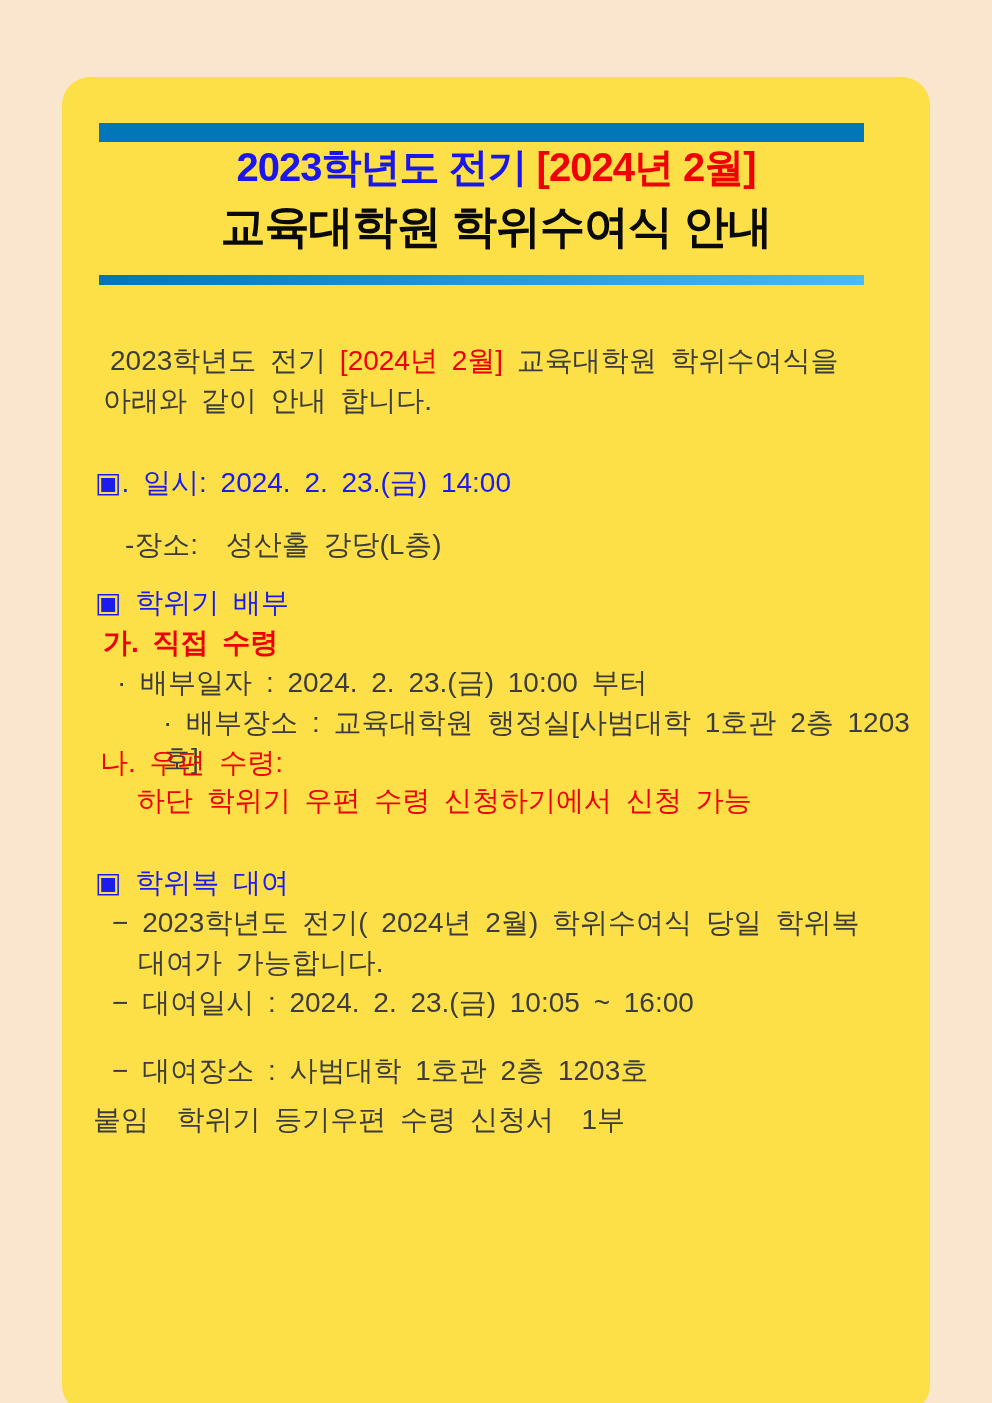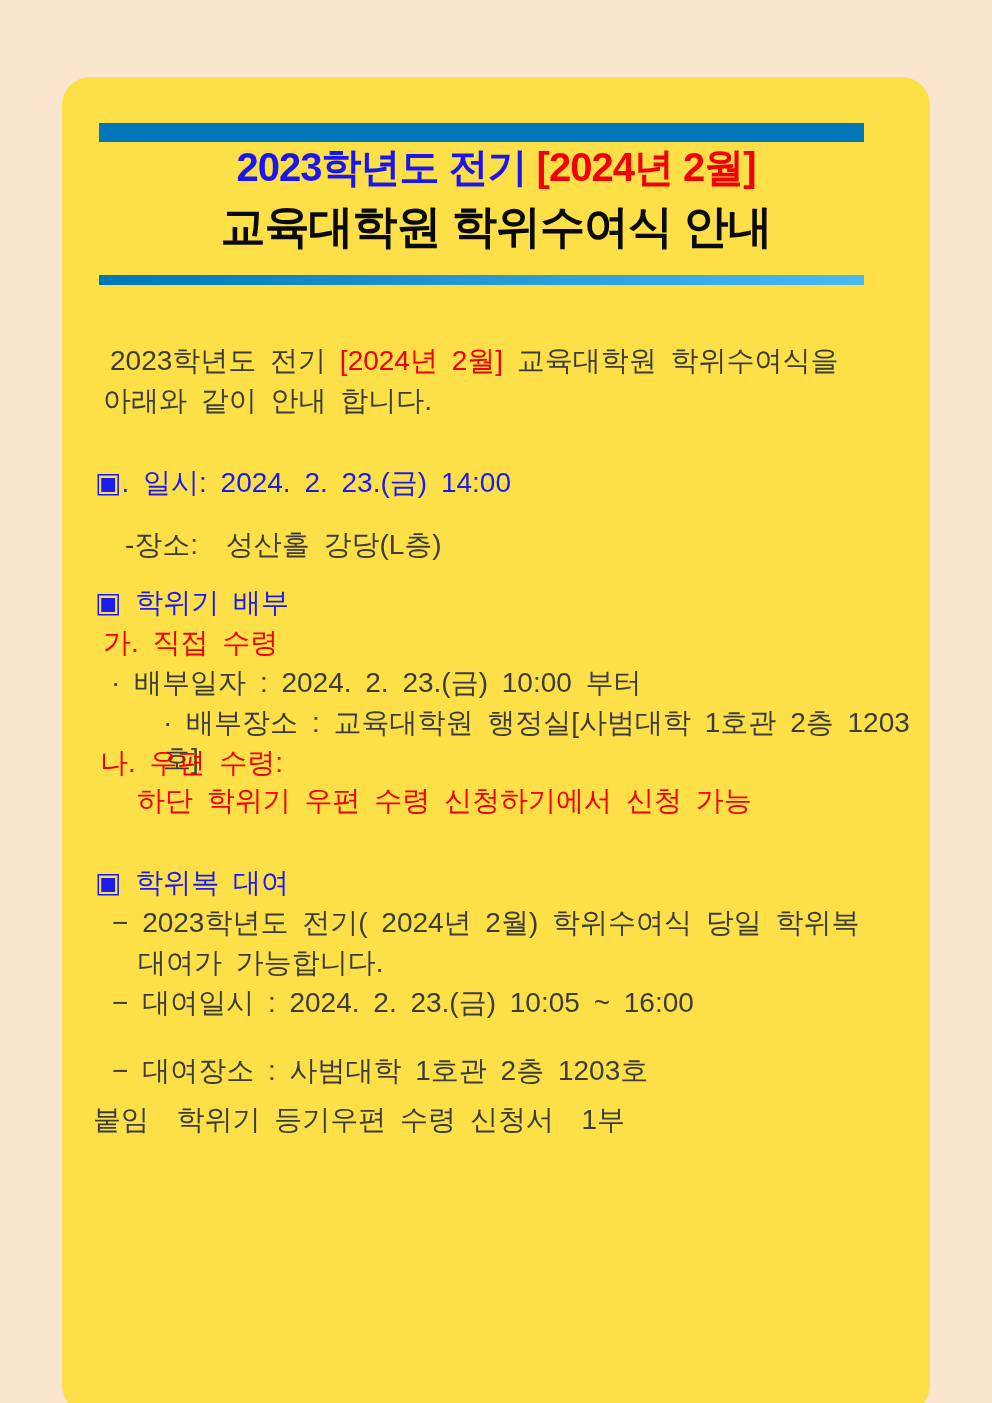--- a/index.html
+++ b/index.html
@@ -91,22 +91,22 @@
   <div class="bar-bottom"></div>
 
   <div class="row" style="top:266px; left:48px;"><span>2023학년도 전기 </span><span class="red">[2024년 2월]</span><span> 교육대학원 학위수여식을</span></div>
 
   <div class="row" style="top:306px; left:41px;">아래와 같이 안내 합니다.</div>
 
   <div class="row blue" style="top:388px; left:33px;">▣. 일시: 2024. 2. 23.(금) 14:00</div>
   <div class="row" style="top:414px; left:63px;margin-top:36px;">-장소:  성산홀 강당(L층)</div>
 
   <div class="row blue" style="top:508px; left:33px;">▣ 학위기 배부</div>
-  <div class="row red" style="top:548px; left:41px;">가. 직접 수령</div>
-  <div class="row" style="top:588px; left:49px;">· 배부일자 : 2024. 2. 23.(금) 10:00 부터</div>
+  <div class="row red" style="top:548px; left:41px;font-weight:bold;">가. 직접 수령</div>
+  <div class="row" style="top:588px; left:55px;">· 배부일자 : 2024. 2. 23.(금) 10:00 부터</div>
   <div class="row" style="top:628px; left:55px;margin-left:46px;">· 배부장소 : 교육대학원 행정실[사범대학 1호관 2층 1203호]</div>
   <div class="row red" style="top:668px; left:38px;">나. 우편 수령:</div>
   <div class="row red" style="top:706px; left:75px;">하단 학위기 우편 수령 신청하기에서 신청 가능</div>
 
   <div class="row blue" style="top:788px; left:33px;">▣ 학위복 대여</div>
   <div class="row" style="top:828px; left:50px;">− 2023학년도 전기( 2024년 2월) 학위수여식 당일 학위복</div>
   <div class="row" style="top:868px; left:76px;">대여가 가능합니다.</div>
   <div class="row" style="top:908px; left:50px;">− 대여일시 : 2024. 2. 23.(금) 10:05 ~ 16:00</div>
   <div class="row" style="top:976px; left:50px;">− 대여장소 : 사범대학 1호관 2층 1203호</div>
 

